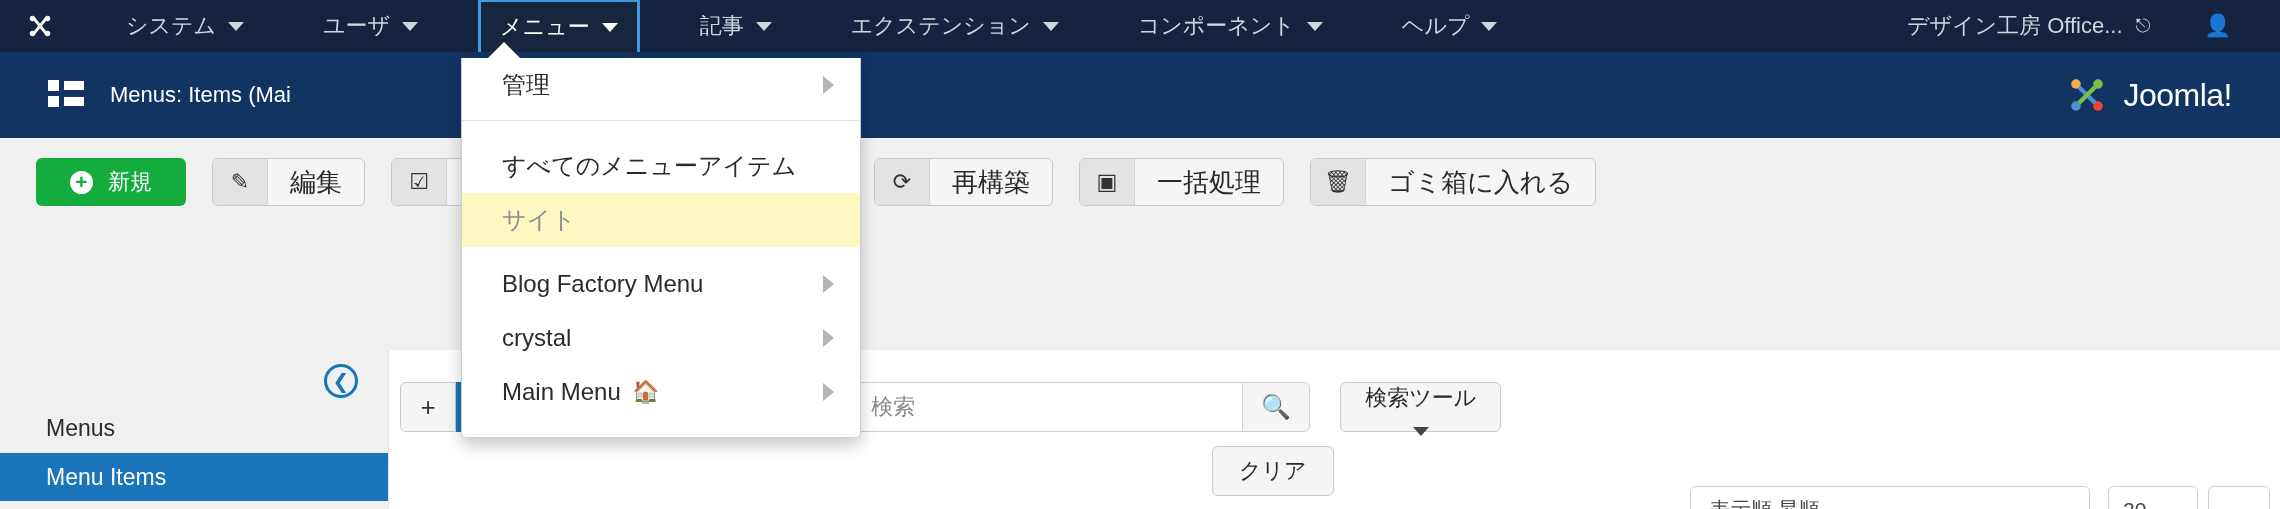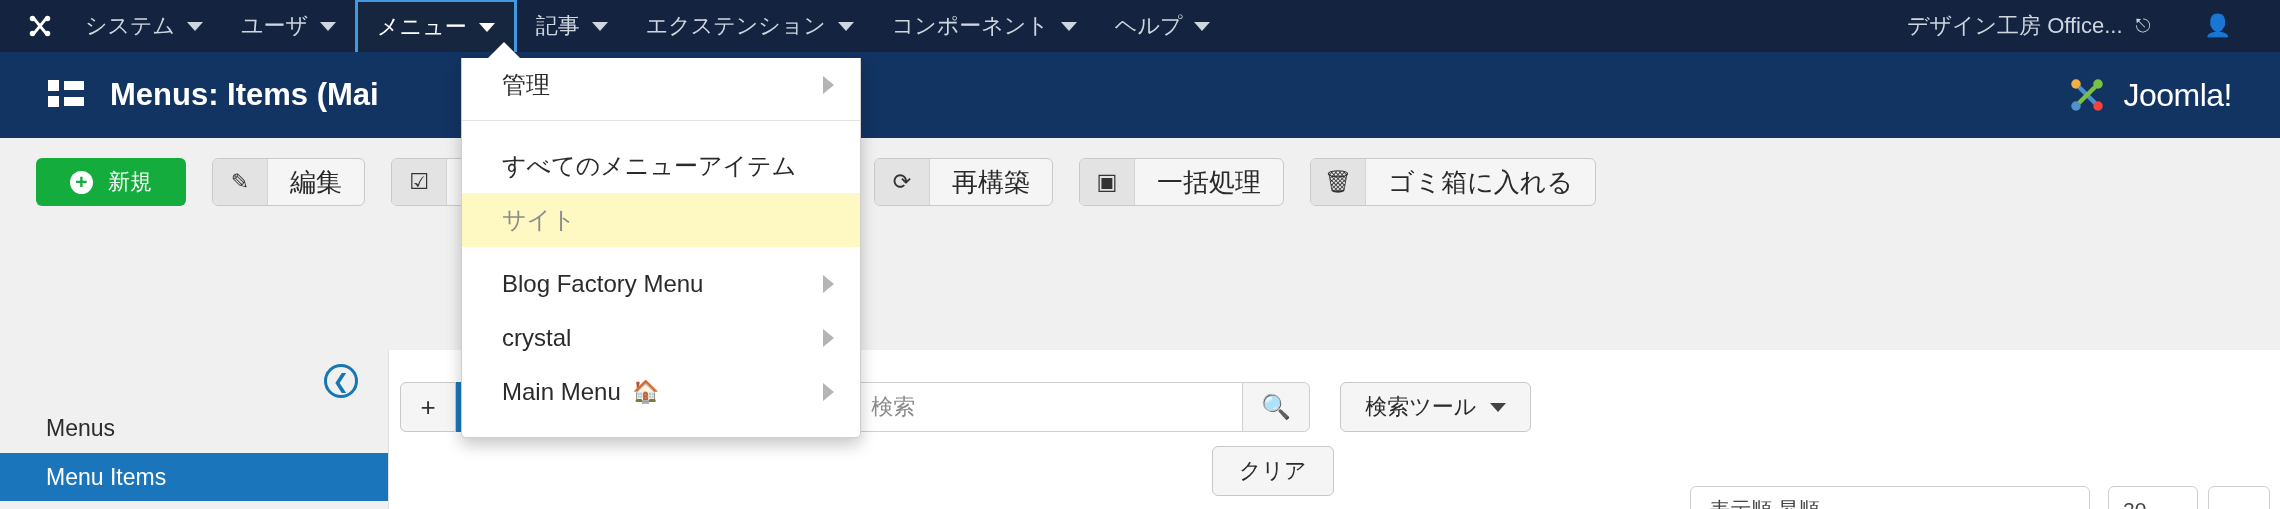--- a/index.html
+++ b/index.html
@@ -10,21 +10,21 @@
     overflow: hidden;
   }
   #app { position: relative; width: 2280px; height: 509px; }
 
   
   .admin-nav {
     position: absolute; left: 0; top: 0; width: 2280px; height: 52px;
     background: #14233f;
     display: flex; align-items: stretch;
   }
-  .nav-left { display: flex; align-items: stretch; }
+  .nav-left { display: flex; align-items: stretch; gap: 41px; }
   .joomla-mark {
     display: flex; align-items: center; justify-content: center;
     width: 66px; color: #fff; font-size: 26px; line-height: 1;
     padding-left: 14px;
   }
   .nav-item {
     display: flex; align-items: center; gap: 12px;
     padding: 0 19px; color: #ced6e0; font-size: 22px; white-space: nowrap;
     cursor: pointer; position: relative;
   }
@@ -68,21 +68,21 @@
     width: 36px; height: 30px; margin-left: 48px; margin-right: 26px;
     position: relative; flex: none;
   }
   .head-icon i {
     position: absolute; background: #fff; display: block;
   }
   .head-icon i:nth-child(1){ left:0; top:0; width:11px; height:11px; }
   .head-icon i:nth-child(2){ left:16px; top:1px; width:20px; height:9px; }
   .head-icon i:nth-child(3){ left:0; top:16px; width:11px; height:11px; }
   .head-icon i:nth-child(4){ left:16px; top:17px; width:20px; height:9px; }
-  .page-title { color: #fff; font-size: 31px; font-weight: 700; white-space: nowrap; }
+  .page-title { color: #fff; font-size: 22px; font-weight: 400; white-space: nowrap; }
   .joomla-logo {
     margin-left: auto; margin-right: 48px;
     display: flex; align-items: center; gap: 14px;
   }
   .jlogo-mark { width: 44px; height: 44px; position: relative; }
   .jlogo-text { color: #fff; font-size: 32px; font-weight: 400; letter-spacing: -0.5px; }
 
   
   .toolbar-zone {
     position: absolute; left: 0; top: 138px; width: 2280px; height: 104px;
@@ -189,21 +189,21 @@
   .search-btn {
     width: 68px; height: 50px; border: 1px solid #cfcfcf;
     border-radius: 0 6px 6px 0; background: #f5f5f5;
     display: flex; align-items: center; justify-content: center;
     font-size: 24px; color: #444; cursor: pointer;
   }
   .tools-btn {
     margin-left: 30px; height: 50px; padding: 0 24px;
     border: 1px solid #c9c9c9; border-radius: 6px; background: #f5f5f5;
     display: flex; align-items: center; gap: 14px;
-    font-size: 22px; color: #2a2a2a; cursor: pointer; white-space: nowrap;
+    font-size: 22px; color: #2a2a2a; cursor: pointer; white-space: nowrap; flex-direction: column;
   }
   .clear-btn {
     position: absolute; left: 1212px; top: 446px;
     height: 50px; padding: 0 26px; border: 1px solid #c9c9c9;
     border-radius: 6px; background: #f5f5f5;
     display: flex; align-items: center; font-size: 22px;
     color: #2a2a2a; cursor: pointer;
   }
   .sort-select {
     position: absolute; left: 1690px; top: 486px;

